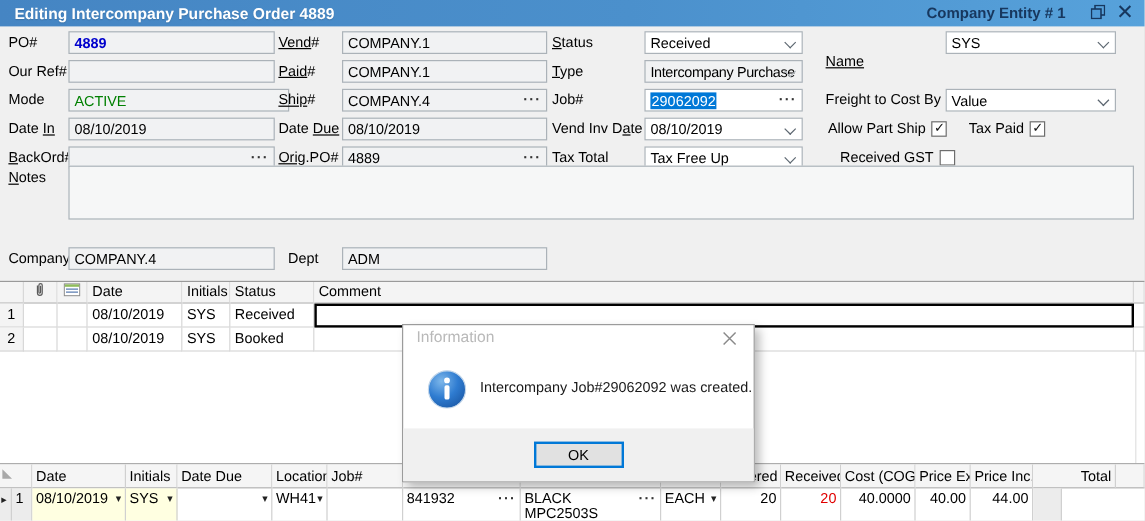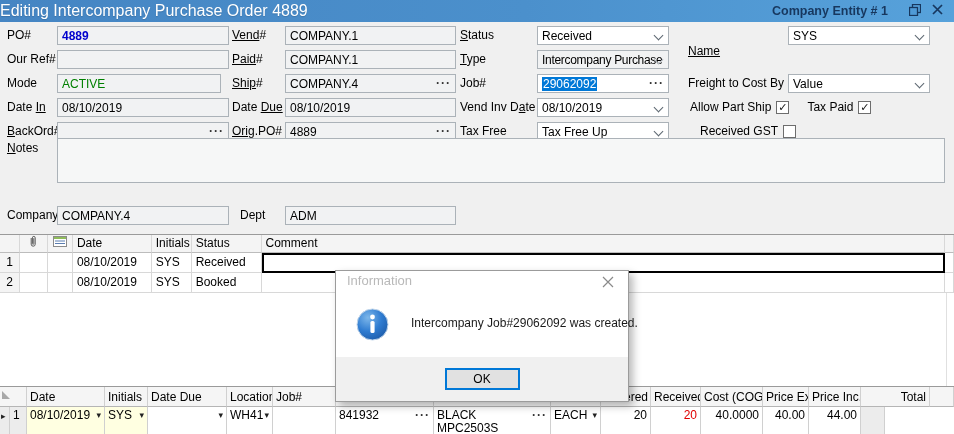--- a/index.html
+++ b/index.html
@@ -3,21 +3,21 @@
 <meta charset="utf-8">
 <style>
   html,body{margin:0;padding:0;background:#d8d8d8;}
   body{font-family:"Liberation Sans",sans-serif;font-size:12px;color:#000;}
   #app{position:relative;width:954px;height:434px;background:#f0f0f0;overflow:hidden;}
 
   
   .titlebar{position:absolute;left:0;top:0;width:954px;height:22px;
     background:linear-gradient(90deg,#4585c3 0%,#4b90cc 55%,#57a2db 100%);
     display:flex;align-items:center;}
-  .title-left{color:#fff;font-weight:normal;font-size:16px;padding-left:0;flex:1;
+  .title-left{color:#fff;font-weight:bold;font-size:13px;padding-left:12px;flex:1;
     text-shadow:0 1px 1px rgba(0,0,0,.15);white-space:nowrap;}
   .entity{color:#17375e;font-weight:bold;font-size:12.5px;margin-right:16px;white-space:nowrap;}
   .win-btn{display:flex;align-items:center;justify-content:center;width:22px;height:22px;cursor:default;}
 
   
   .lbl{position:absolute;height:19px;line-height:19px;white-space:nowrap;}
   .u{text-decoration:underline;}
   .field{position:absolute;height:19px;box-sizing:border-box;border:1px solid #abb2b8;
     background:#fff;line-height:16px;padding:1px 4px;overflow:hidden;white-space:nowrap;}
   .ro{background:#f1f2f3;}
@@ -63,21 +63,21 @@
   .gdots{color:#333;font-weight:bold;letter-spacing:1px;line-height:12px;}
   .wrapcell{white-space:normal;}
   .corner{width:0;height:0;border-left:8px solid #a8a8a8;border-top:8px solid transparent;margin:4px 0 0 2px;}
 
   
   .dialog{position:absolute;left:335px;top:270px;width:292px;height:130px;background:#fff;
     border:1px solid #9b9b9b;box-shadow:4px 4px 8px rgba(0,0,0,.28);z-index:10;}
   .dlg-title{height:24px;display:flex;padding:2px 10px 0 11px;
     color:#b9b9b9;font-size:13px;}
   .dlg-x{margin-left:auto;display:flex;align-items:center;justify-content:center;width:20px;height:20px;}
-  .dlg-body{display:flex;align-items:flex-start;gap:22px;padding:11px 8px 0 20px;}
+  .dlg-body{display:flex;align-items:flex-start;gap:11px;padding:11px 8px 0 20px;}
   .dlg-msg{font-size:12px;padding-top:8px;white-space:nowrap;color:#1a1a1a;}
   .dlg-footer{position:absolute;left:0;right:0;bottom:0;height:44px;background:#f0f0f0;
     display:flex;align-items:center;justify-content:center;}
   .ok-btn{width:75px;height:22px;box-sizing:border-box;background:#e1e1e1;border:2px solid #0078d7;
     display:flex;align-items:center;justify-content:center;font-size:12px;cursor:default;}
 </style>
 </head>
 <body>
 
 <div id="app">
@@ -102,21 +102,21 @@
     </div>
   </div>
 
   <div class="lbl" style="left:7px;top:26px"><span>PO#</span></div>
   <div class="field ro" style="left:57px;top:26px;width:172px"><span class="po-val">4889</span></div>
 
   <div class="lbl" style="left:7px;top:50px"><span>Our Ref#</span></div>
   <div class="field ro" style="left:57px;top:50px;width:172px"><span></span></div>
 
   <div class="lbl" style="left:7px;top:74px"><span>Mode</span></div>
-  <div class="field ro" style="left:57px;top:74px;width:164px"><span class="mode-val">ACTIVE</span></div>
+  <div class="field ro" style="left:57px;top:74px;width:184px"><span class="mode-val">ACTIVE</span></div>
 
   <div class="lbl" style="left:7px;top:98px"><span>Date </span><span class="u">In</span></div>
   <div class="field ro" style="left:57px;top:98px;width:172px"><span>08/10/2019</span></div>
 
   <div class="lbl" style="left:7px;top:122px"><span class="u">B</span><span>ackOrd#</span></div>
   <div class="field ro" style="left:57px;top:122px;width:172px"><span></span><span class="dots">···</span></div>
 
   <div class="lbl" style="left:232px;top:26px"><span class="u">Vend</span><span>#</span></div>
   <div class="field ro" style="left:285px;top:26px;width:171px"><span>COMPANY.1</span></div>
 
@@ -137,21 +137,21 @@
 
   <div class="lbl" style="left:460px;top:50px"><span class="u">T</span><span>ype</span></div>
   <div class="field ro" style="left:537px;top:50px;width:132px;letter-spacing:-0.3px"><span>Intercompany Purchase</span><span class="chev dis"></span></div>
 
   <div class="lbl" style="left:460px;top:74px"><span>Job#</span></div>
   <div class="field" style="left:537px;top:74px;width:132px"><span class="sel">29062092</span><span class="dots">···</span></div>
 
   <div class="lbl" style="left:460px;top:98px"><span>Vend Inv D</span><span class="u">a</span><span>te</span></div>
   <div class="field" style="left:537px;top:98px;width:132px"><span>08/10/2019</span><span class="chev"></span></div>
 
-  <div class="lbl" style="left:460px;top:122px"><span>Tax Free</span></div>
+  <div class="lbl" style="left:460px;top:122px"><span>Tax Total</span></div>
   <div class="field" style="left:537px;top:122px;width:132px"><span>Tax Free Up</span><span class="chev"></span></div>
 
   <div class="lbl" style="left:688px;top:42px"><span class="u">Name</span><span></span></div>
   <div class="field" style="left:788px;top:26px;width:142px"><span>SYS</span><span class="chev"></span></div>
 
   <div class="lbl" style="left:688px;top:74px"><span>Freight to Cost By</span></div>
   <div class="field" style="left:788px;top:74px;width:142px"><span>Value</span><span class="chev"></span></div>
 
   <div class="cbrow" style="left:690px;top:99px">
     <span>Allow Part Ship</span>

